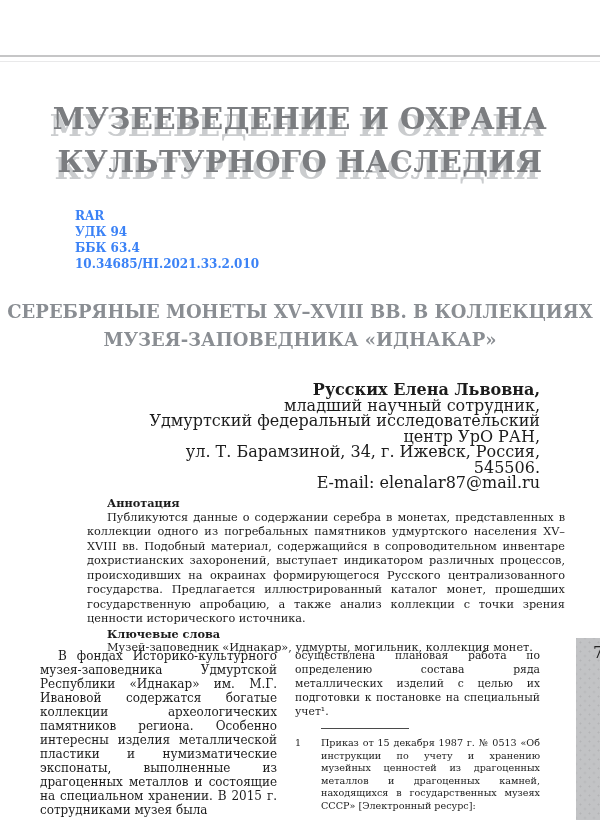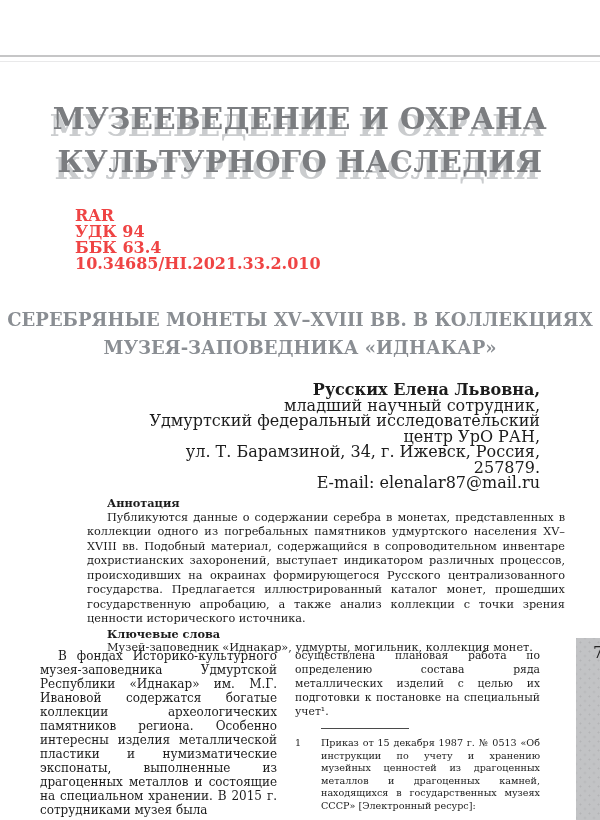--- a/index.html
+++ b/index.html
@@ -31,34 +31,33 @@
     line-height: 43px;
     color: #7b7d80;
     text-shadow: -3px 7px 0 #caccce;
     letter-spacing: 0.5px;
     white-space: nowrap;
   }
   
   .meta-block {
     position: absolute; left: 75px; top: 208px;
     font-weight: bold;
-    font-size: 16px;
+    font-size: 12px;
     line-height: 16px;
-    color: #ef4444;
+    color: #3b82f6;
   }
   
   .article-title {
     position: absolute; left: 0; top: 298px; width: 600px;
     text-align: center;
     font-weight: bold;
     font-size: 18px;
     line-height: 28px;
     color: #8a8e93;
     white-space: nowrap;
-    margin-top: 8px;
   }
   
   .author-block {
     position: absolute; right: 60px; top: 382px; width: 420px;
     text-align: right;
     font-size: 16px;
     line-height: 15.5px;
     color: #1c1c1c;
   }
   .author-block .author-name { font-weight: bold; }
@@ -139,21 +138,21 @@
 
   <div class="article-title">
     <div>СЕРЕБРЯНЫЕ МОНЕТЫ XV–XVIII ВВ. В КОЛЛЕКЦИЯХ</div>
     <div>МУЗЕЯ-ЗАПОВЕДНИКА «ИДНАКАР»</div>
   </div>
 
   <div class="author-block">
     <div class="author-name">Русских Елена Львовна,</div>
     <div>младший научный сотрудник,</div>
     <div>Удмуртский федеральный исследовательский центр УрО РАН,</div>
-    <div>ул. Т. Барамзиной, 34, г. Ижевск, Россия, 257879.</div>
+    <div>ул. Т. Барамзиной, 34, г. Ижевск, Россия, 545506.</div>
     <div>E-mail: elenalar87@mail.ru</div>
   </div>
 
   <div class="abstract-block">
     <div class="sub-heading">Аннотация</div>
     <p>Публикуются данные о содержании серебра в монетах, представленных в коллекции одного из погребальных памятников удмуртского населения XV–XVIII вв. Подобный материал, содержащийся в сопроводительном инвентаре дохристианских захоронений, выступает индикатором различных процессов, происходивших на окраинах формирующегося Русского централизованного государства. Предлагается иллюстрированный каталог монет, прошедших государственную апробацию, а также анализ коллекции с точки зрения ценности исторического источника.</p>
     <div class="sub-heading">Ключевые слова</div>
     <p>Музей-заповедник «Иднакар», удмурты, могильник, коллекция монет.</p>
   </div>
 

